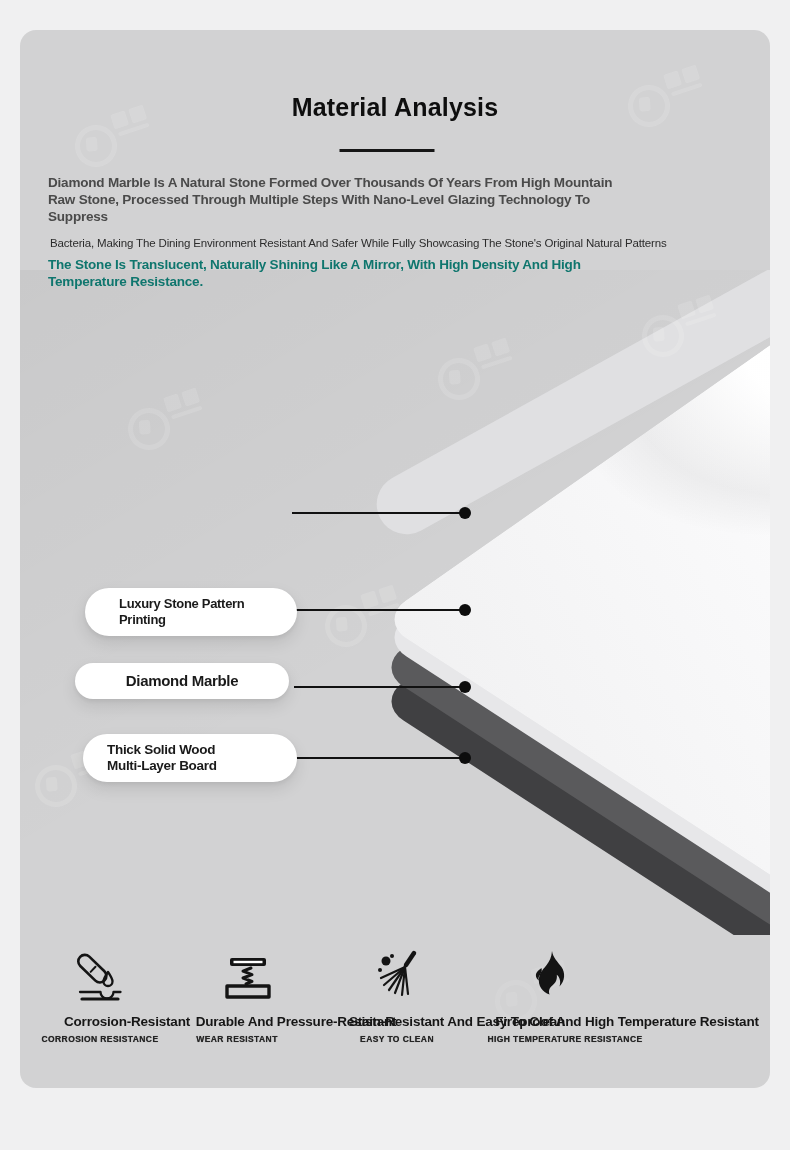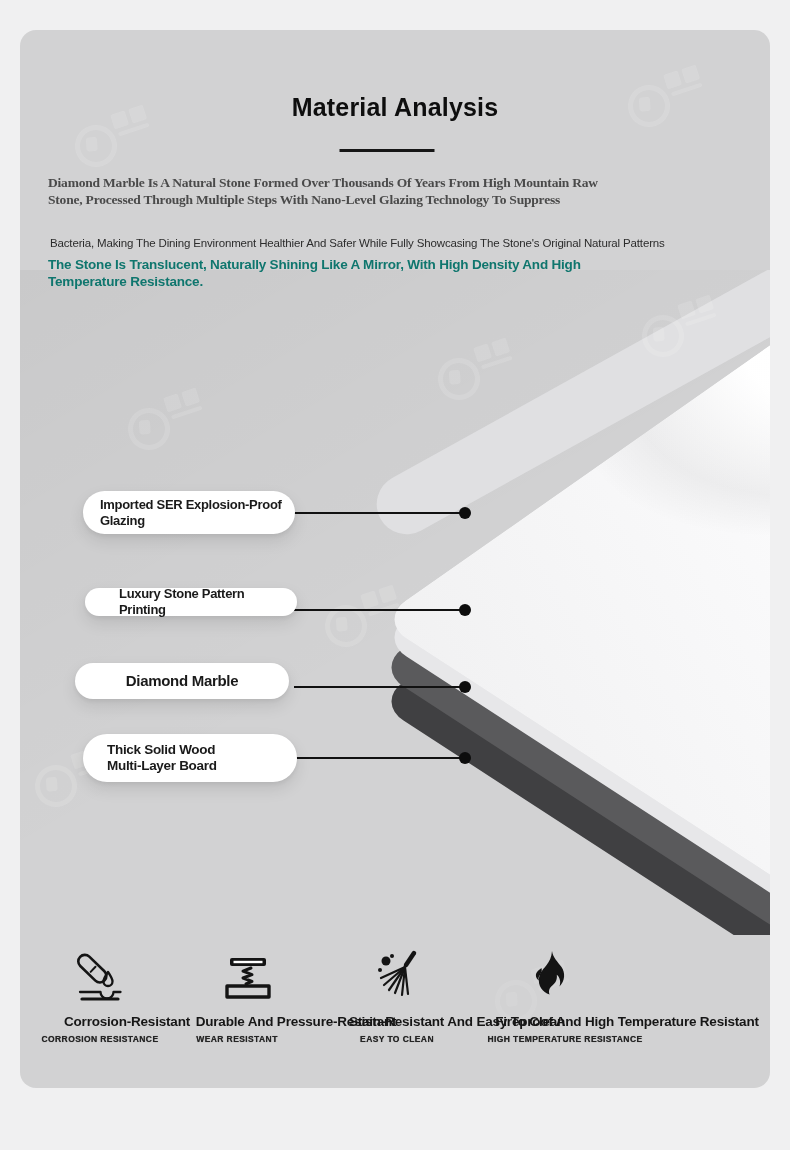--- a/index.html
+++ b/index.html
@@ -8,21 +8,21 @@
   .card{position:absolute;left:20px;top:30px;width:750px;height:1058px;background:#d2d2d3;
         border-radius:16px;overflow:hidden;}
 
   
   .title{position:absolute;top:63px;left:0;width:100%;text-align:center;font-size:25px;
          font-weight:700;letter-spacing:0.2px;color:#0e0e0e;z-index:5;}
   .title-bar{position:absolute;top:119px;left:50%;transform:translateX(calc(-50% - 8px));
          width:95px;height:3px;background:#161616;z-index:5;}
 
   .p1{position:absolute;left:28px;top:144px;width:568px;font-size:13.5px;line-height:17px;
-      font-weight:700;color:#4a4a4a;letter-spacing:-0.2px;z-index:5;font-family:Liberation Serif, serif;}
+      font-weight:700;color:#4a4a4a;letter-spacing:-0.2px;z-index:5;}
   .p2{position:absolute;left:30px;top:207px;width:700px;font-size:11.5px;font-weight:400;
       color:#2c2c2c;letter-spacing:-0.15px;white-space:nowrap;z-index:5;}
   .p3{position:absolute;left:28px;top:226px;width:568px;font-size:13.5px;line-height:17px;
       font-weight:700;color:#0f766e;letter-spacing:-0.2px;z-index:5;}
 
   
   .hero{position:absolute;left:0;top:240px;width:750px;height:665px;overflow:hidden;z-index:1;}
   .hero-tint{position:absolute;inset:0;background:linear-gradient(150deg,rgba(0,0,0,0.045),rgba(0,0,0,0) 55%);}
   .slab{position:absolute;transform-origin:0 0;width:950px;height:820px;border-radius:34px 0 0 0;}
   .board-side {transform:matrix(0.819,-0.574,0.839,0.545,355,432);background:#404042;}
@@ -44,21 +44,21 @@
   .wm .tx i{width:15px;height:15px;background:#fff;border-radius:2px;display:block;}
   .wm .sub{position:absolute;left:46px;top:15px;width:32px;height:4px;background:#fff;border-radius:2px;}
 
   
   .pill{position:absolute;background:#ffffff;border-radius:26px;z-index:6;display:flex;align-items:center;
         box-shadow:0 7px 16px rgba(0,0,0,0.10),0 2px 4px rgba(0,0,0,0.06);
         font-weight:700;color:#1a1a1a;letter-spacing:-0.3px;}
   .pill span{display:block;line-height:16px;}
   .pill1{left:63px;top:461px;width:212px;height:43px;font-size:13px;}
   .pill1 span{margin-left:17px;width:190px;}
-  .pill2{left:65px;top:558px;width:212px;height:28px;font-size:13px;}
+  .pill2{left:65px;top:558px;width:212px;height:48px;font-size:13px;}
   .pill2 span{margin-left:34px;width:150px;}
   .pill3{left:55px;top:633px;width:214px;height:36px;font-size:15px;}
   .pill3 span{width:100%;text-align:center;}
   .pill4{left:63px;top:704px;width:214px;height:48px;font-size:13.5px;}
   .pill4 span{margin-left:24px;width:145px;}
 
   .lead{position:absolute;height:2px;background:#111;z-index:5;}
   .lead1{left:272px;top:482px;width:176px;}
   .lead2{left:274px;top:579px;width:174px;}
   .lead3{left:274px;top:656px;width:174px;}
@@ -149,35 +149,32 @@
           <i></i>
           <i></i>
         </div>
         <div class="sub"></div>
       </div>
 
     <div class="title">Material Analysis</div>
     <div class="title-bar"></div>
 
     <div class="p1">Diamond Marble Is A Natural Stone Formed Over Thousands Of Years From High Mountain Raw Stone, Processed Through Multiple Steps With Nano-Level Glazing Technology To Suppress</div>
-    <div class="p2">Bacteria, Making The Dining Environment Healthier And Safer While Fully Showcasing The Stone's Original Natural Patterns</div>
+    <div class="p2">Bacteria, Making The Dining Environment Resistant And Safer While Fully Showcasing The Stone's Original Natural Patterns</div>
     <div class="p3">The Stone Is Translucent, Naturally Shining Like A Mirror, With High Density And High Temperature Resistance.</div>
 
     <div class="hero">
       <div class="hero-tint"></div>
       <div class="slab board-side"></div>
       <div class="slab board-top"></div>
       <div class="slab marble-side"></div>
       <div class="slab marble-top"></div>
       <div class="glaze"></div>
     </div>
 
-    <div class="pill pill1">
-        <span>Imported SER Explosion-Proof Glazing</span>
-      </div>
     <div class="lead lead1"></div>
     <div class="dot dot1"></div>
 
     <div class="pill pill2">
         <span>Luxury Stone Pattern Printing</span>
       </div>
     <div class="lead lead2"></div>
     <div class="dot dot2"></div>
 
     <div class="pill pill3">

